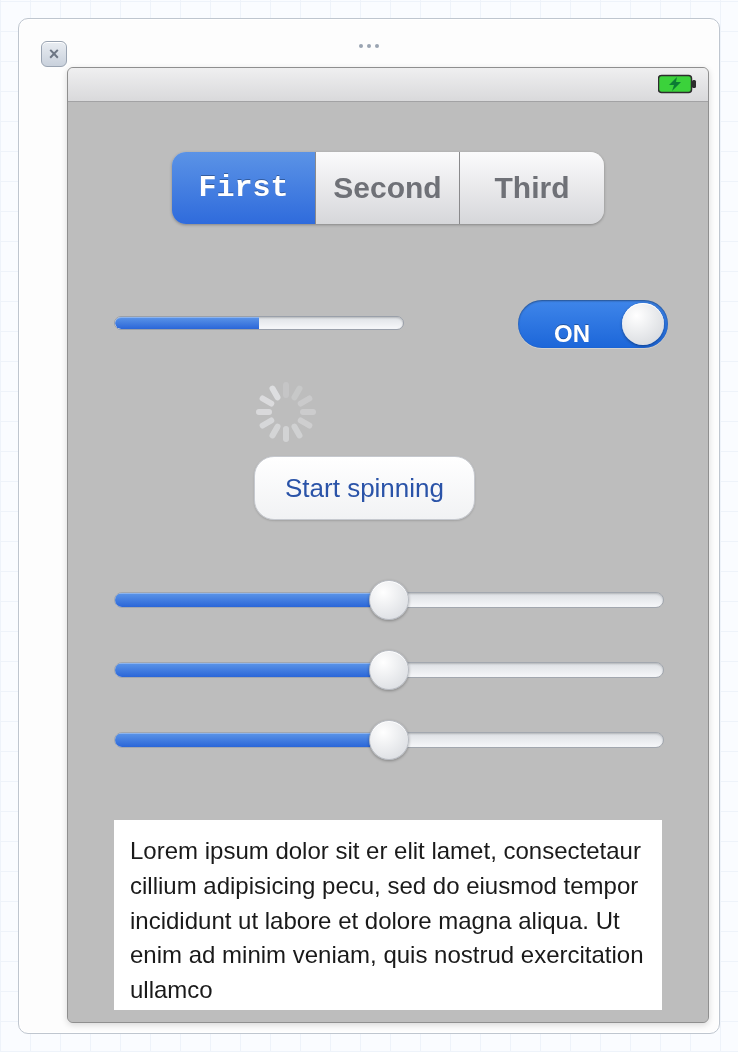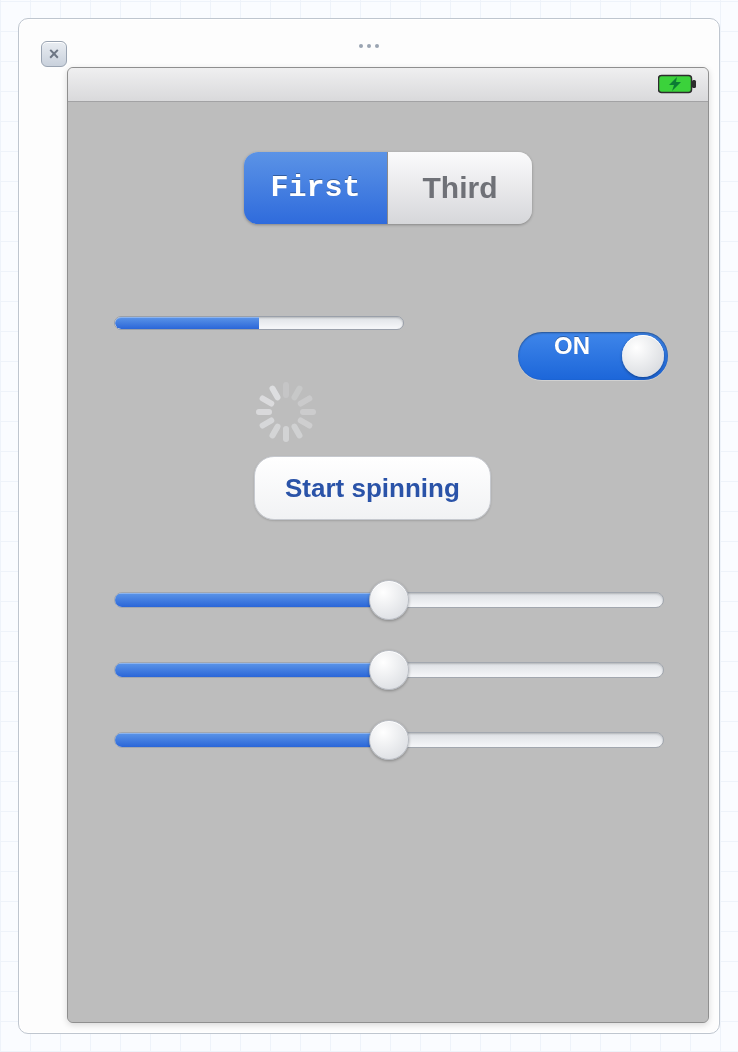--- a/index.html
+++ b/index.html
@@ -109,24 +109,23 @@
     box-shadow: inset 0 1px 0 rgba(255,255,255,0.3);
   }
 
   
   .switch {
     position:absolute; right:40px; top:198px;
     width:150px; height:48px;
     border-radius:24px;
     background: linear-gradient(#3f86ea,#1c66d9);
     box-shadow: inset 0 1px 2px rgba(0,0,0,0.4), 0 1px 0 rgba(255,255,255,0.3);
-    display:flex; align-items:flex-start;
+    display:flex; align-items:flex-end;
     padding:0 6px;
     cursor:pointer;
-    margin-top:32px;
   }
   .switch-label{
     flex:1; text-align:center;
     color:#fff; font-weight:bold; font-size:24px;
     text-shadow:0 -1px 0 rgba(0,0,0,0.3);
     padding-right:42px;
   }
   .switch-knob{
     width:42px;height:42px;border-radius:50%;
     background: radial-gradient(circle at 35% 30%, #fff, #d0d3d8);
@@ -163,21 +162,21 @@
 
   
   .round-button{
     position:absolute; left:186px; top:354px;
     height:64px; padding:0 30px;
     background: linear-gradient(#ffffff,#f1f2f4);
     border:1px solid #c6c9cf;
     border-radius:20px;
     box-shadow: 0 1px 2px rgba(0,0,0,0.15), inset 0 1px 0 #fff;
     display:flex;align-items:center;justify-content:center;
-    color:#2a53a8; font-size:26px; font-weight:bold;
+    color:#2a53a8; font-size:26px; font-weight:normal;
     cursor:pointer;
   }
 
   
   .slider {
     position:absolute; left:46px;
     width:550px; height:40px;
   }
   .slider-track{
     position:absolute; left:0; right:0; top:50%; transform:translateY(-50%);
@@ -275,20 +274,21 @@
         <rect x="0.5" y="1.5" width="33" height="17" rx="3" fill="#3bd23b" stroke="#2d2d2d" stroke-width="1.5"></rect>
         <rect x="34" y="6" width="4" height="8" rx="1.5" fill="#2d2d2d"></rect>
         <polygon points="19,3 11,11 16,11 14,17 23,8 18,8" fill="#063" opacity="0.8"></polygon>
       </svg>
     </div>
 
     <div class="device-body">
 
       <div class="segmented">
         <div class="seg selected">First</div>
+        <div class="seg">Second</div>
         <div class="seg">Third</div>
       </div>
 
       <div class="progress">
         <div class="progress-fill" style="width:50%"></div>
       </div>
 
       <div class="switch">
         <span class="switch-label">ON</span>
         <span class="switch-knob"></span>
@@ -324,16 +324,17 @@
         </div>
         <div class="slider-thumb" style="left:50%"></div>
       </div>
       <div class="slider slider3">
         <div class="slider-track">
           <div class="slider-fill" style="width:50%"></div>
         </div>
         <div class="slider-thumb" style="left:50%"></div>
       </div>
 
+      <div class="textview">Lorem ipsum dolor sit er elit lamet, consectetaur cillium adipisicing pecu, sed do eiusmod tempor incididunt ut labore et dolore magna aliqua. Ut enim ad minim veniam, quis nostrud exercitation ullamco</div>
 
     </div>
   </div>
 </div>
 
 </body></html>

